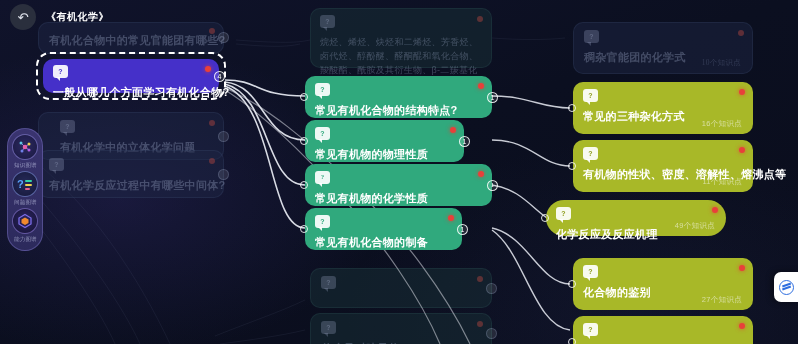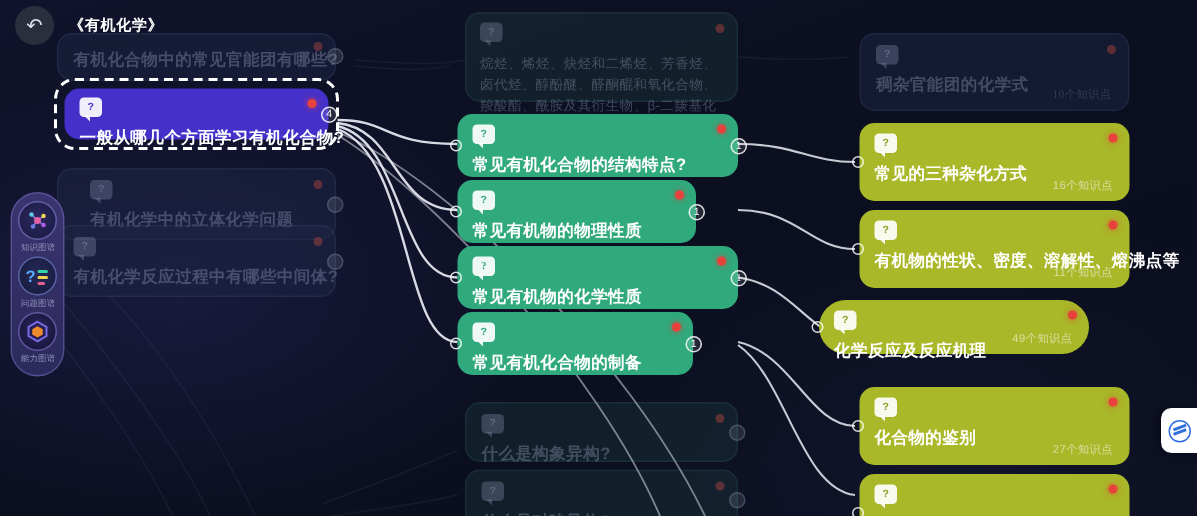--- a/index.html
+++ b/index.html
@@ -200,21 +200,20 @@
         <span>?</span>
       </div>
     <div class="label">烷烃、烯烃、炔烃和二烯烃、芳香烃、卤代烃、醇酚醚、醛酮醌和氧化合物、羧酸酯、酰胺及其衍生物、β-二羰基化合物、含氮的氧物、杂环化合物、糖的概念</div>
     <span class="dot-badge"></span>
   </div>
 
   <div class="node n-dim n-dim-teal" style="left:310px; top:268px; width:182px; height:40px;">
     <div class="bubble">
         <span>?</span>
       </div>
-    <div class="label">什么是构象异构?</div>
     <span class="dot-badge"></span>
     <span class="port right"></span>
   </div>
 
   <div class="node n-dim n-dim-teal" style="left:310px; top:313px; width:182px; height:40px;">
     <div class="bubble">
         <span>?</span>
       </div>
     <div class="label">什么是对映异构?</div>
     <span class="dot-badge"></span>

